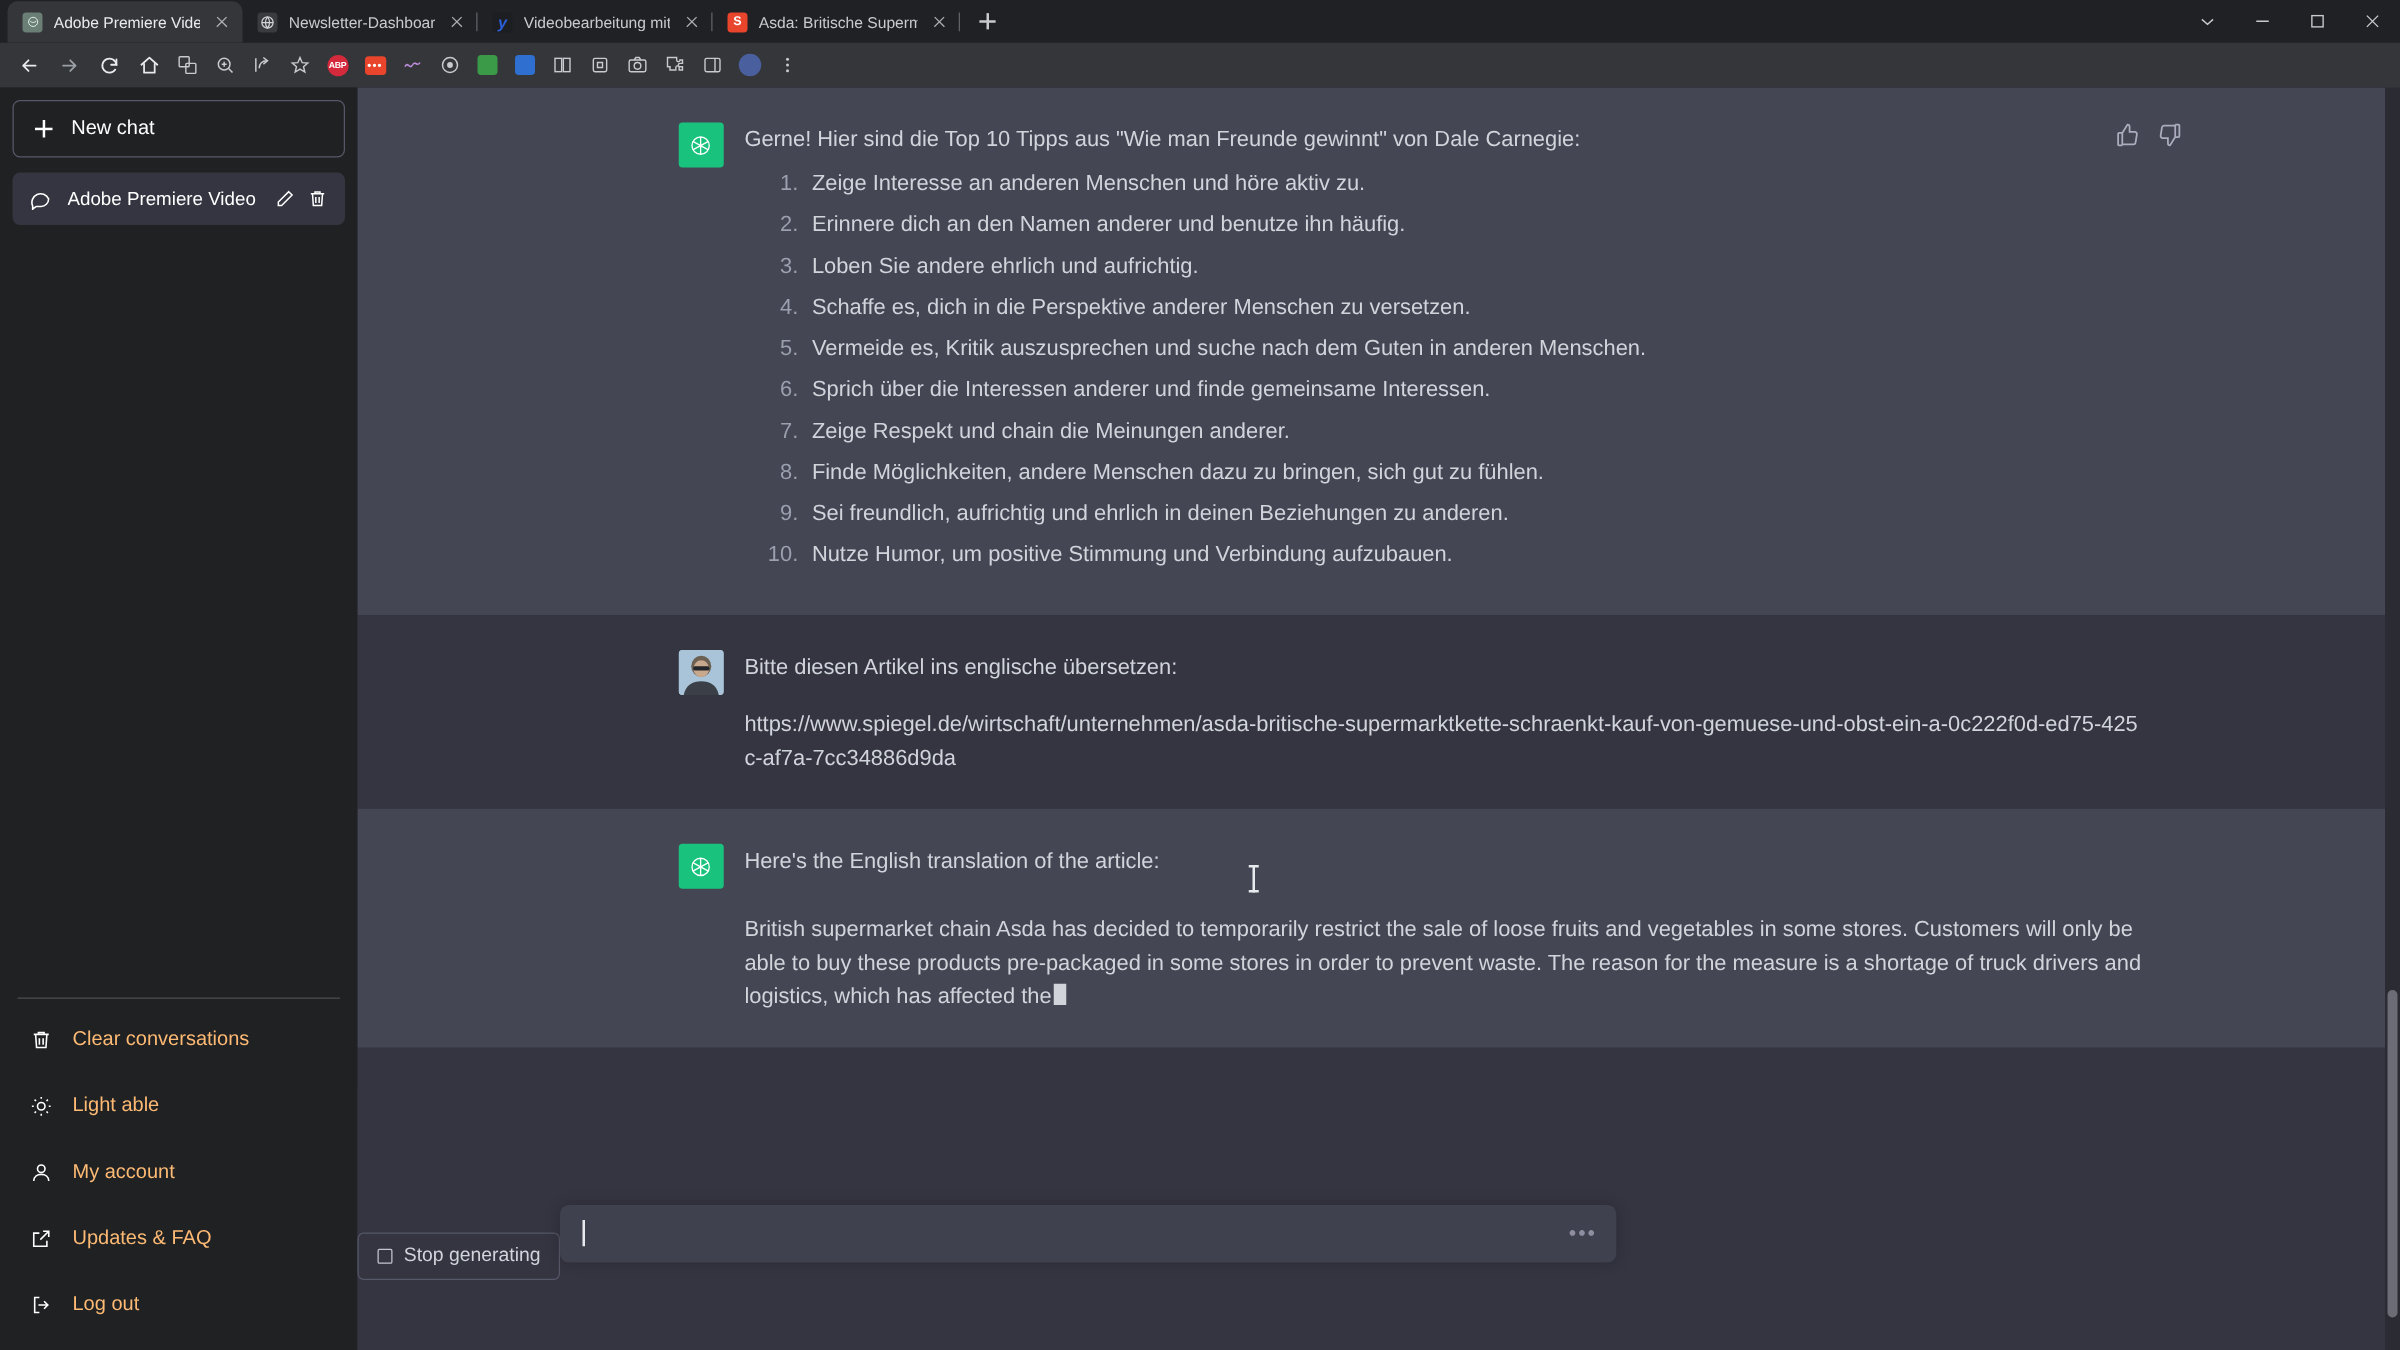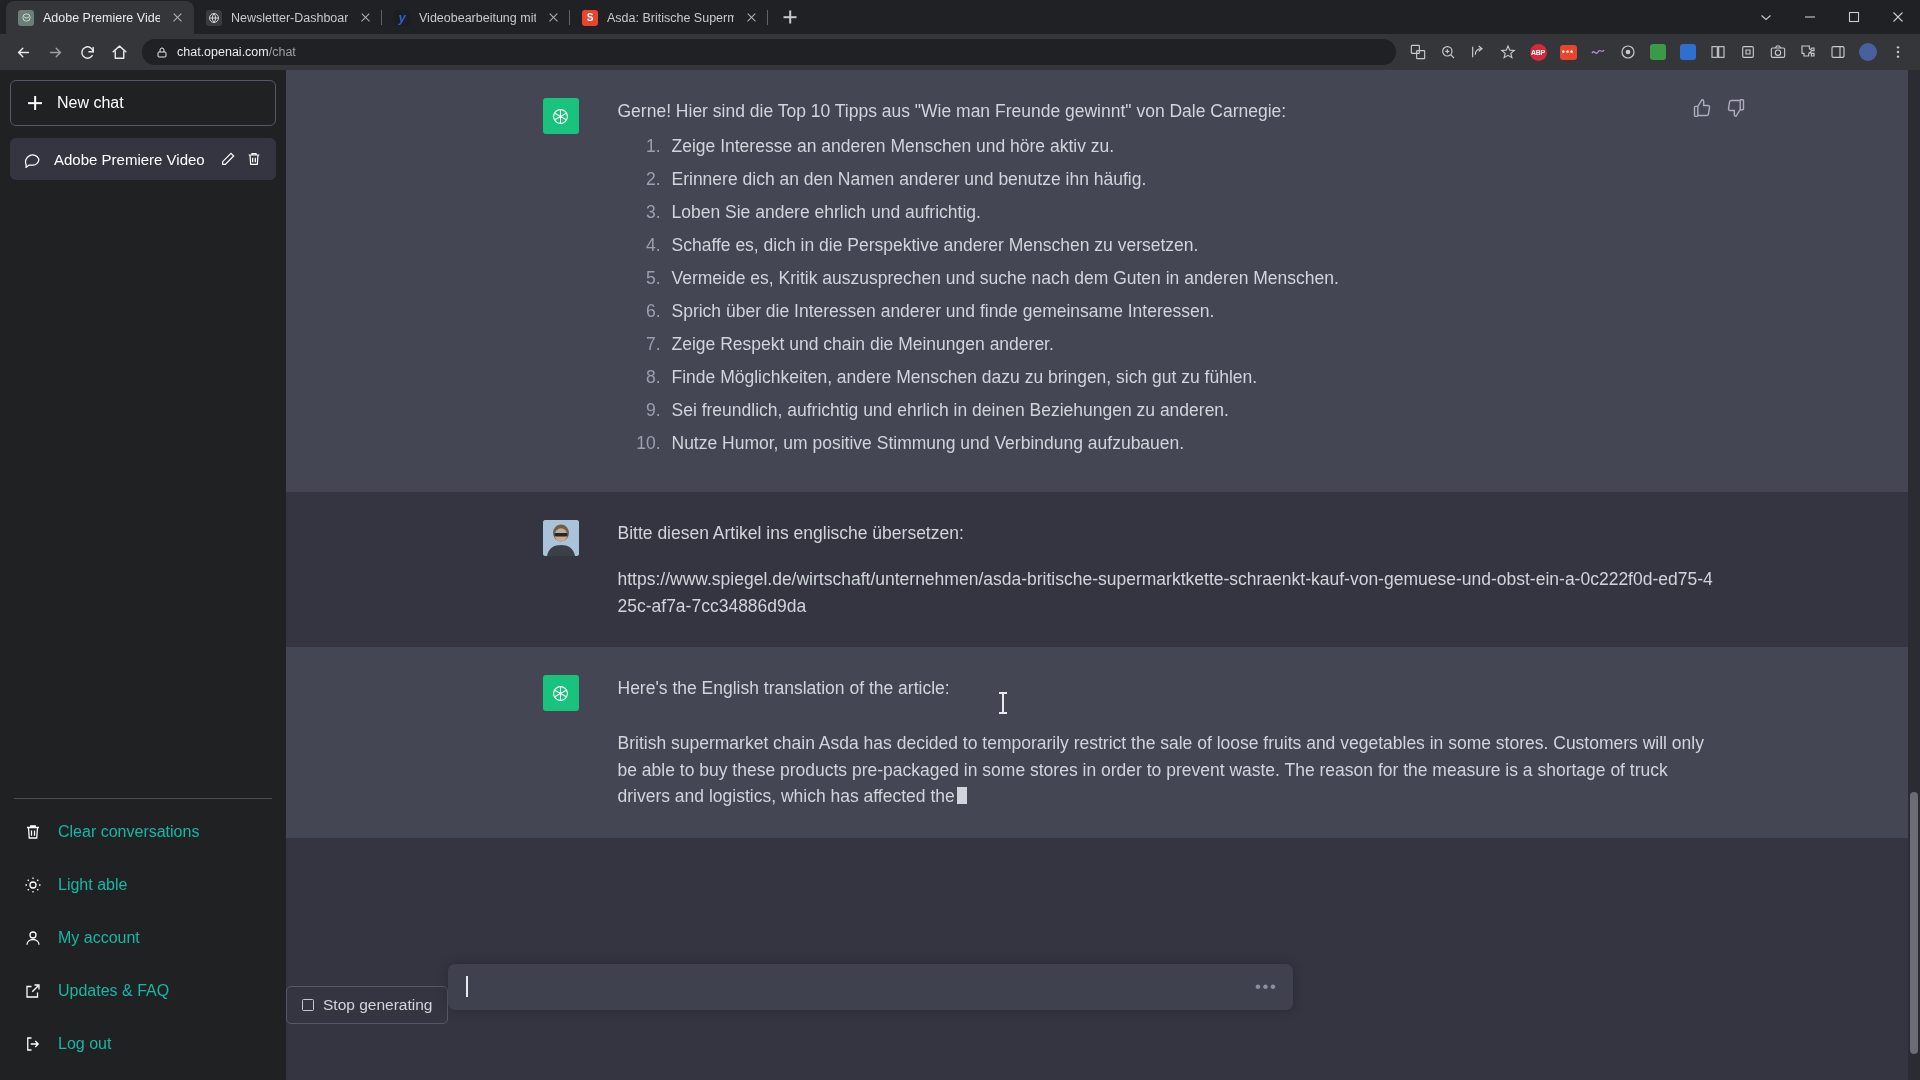--- a/index.html
+++ b/index.html
@@ -114,33 +114,33 @@
     display: flex; align-items: center; gap: 13px; padding: 0 14px;
     font-size: 15px; color: #fff; flex: 0 0 42px;
   }
   .convo-title { flex: 1 1 auto; overflow: hidden; white-space: nowrap; text-overflow: clip; }
   .convo-actions { display:flex; align-items:center; gap: 10px; flex: 0 0 auto; }
 
   .sidebar-spacer { flex: 1 1 auto; }
   .sidebar-divider { height: 1px; background: #4d4d4f; margin: 0 4px 6px; }
   .sb-item {
     height: 53px; display: flex; align-items: center; gap: 16px;
-    padding: 0 14px; font-size: 16px; color: #14b8a6; border-radius: 6px;
+    padding: 0 14px; font-size: 16px; color: #fdba74; border-radius: 6px;
   }
   .sb-item .lbl { white-space: nowrap; }
 
   
   .chat { flex: 1 1 auto; display: flex; flex-direction: column; min-width: 0; position: relative; }
   .messages { flex: 1 1 auto; overflow: hidden; }
 
   .msg { display: flex; justify-content: center; position: relative; }
   .msg.assistant { background: #444654; }
   .msg.user { background: #343541; }
   .msg-inner {
-    width: 1225px; display: flex; gap: 39px;
+    width: 1225px; display: flex; gap: 17px;
     padding: 28px 0 28px 52px; position: relative;
   }
   .avatar-sq {
     width: 36px; height: 36px; flex: 0 0 36px; border-radius: 3px;
     display: flex; align-items: center; justify-content: center; overflow: hidden;
   }
   .avatar-sq.gpt { background: #19c37d; }
   .avatar-sq.user { background: #9fb8cc; }
   .msg-body { flex: 1 1 auto; min-width: 0; color: #d1d5db; font-size: 17.5px; line-height: 1.52; }
   .msg-body p { margin: 0; }
@@ -283,27 +283,20 @@
           <path d="M20 5v6h-6"></path>
         </svg>
     </div>
     <div class="navbtn">
       <svg width="17" height="17" viewBox="0 0 24 24" fill="none" stroke="#e8eaed" stroke-width="2" stroke-linecap="round" stroke-linejoin="round">
           <path d="M3 11l9-8 9 8"></path>
           <path d="M6 10v10h12V10"></path>
         </svg>
     </div>
 
-    <div class="omnibox">
-      <svg width="12" height="13" viewBox="0 0 24 24" fill="none" stroke="#e8eaed" stroke-width="2">
-        <rect x="4" y="11" width="16" height="10" rx="2"></rect>
-          <path d="M8 11V7a4 4 0 0 1 8 0v4"></path>
-      </svg>
-      <span class="urltext"><span>chat.openai.com</span><span class="path">/chat</span></span>
-    </div>
 
     <div class="tb-icons">
       <div class="tb-ico">
         <svg width="16" height="16" viewBox="0 0 24 24" fill="none" stroke="#c8cace" stroke-width="1.7">
             <rect x="2" y="2" width="12" height="12" rx="1"></rect>
             <rect x="10" y="10" width="12" height="12" rx="1"></rect>
           </svg>
       </div>
       <div class="tb-ico">
         <svg width="16" height="16" viewBox="0 0 24 24" fill="none" stroke="#c8cace" stroke-width="1.8">

